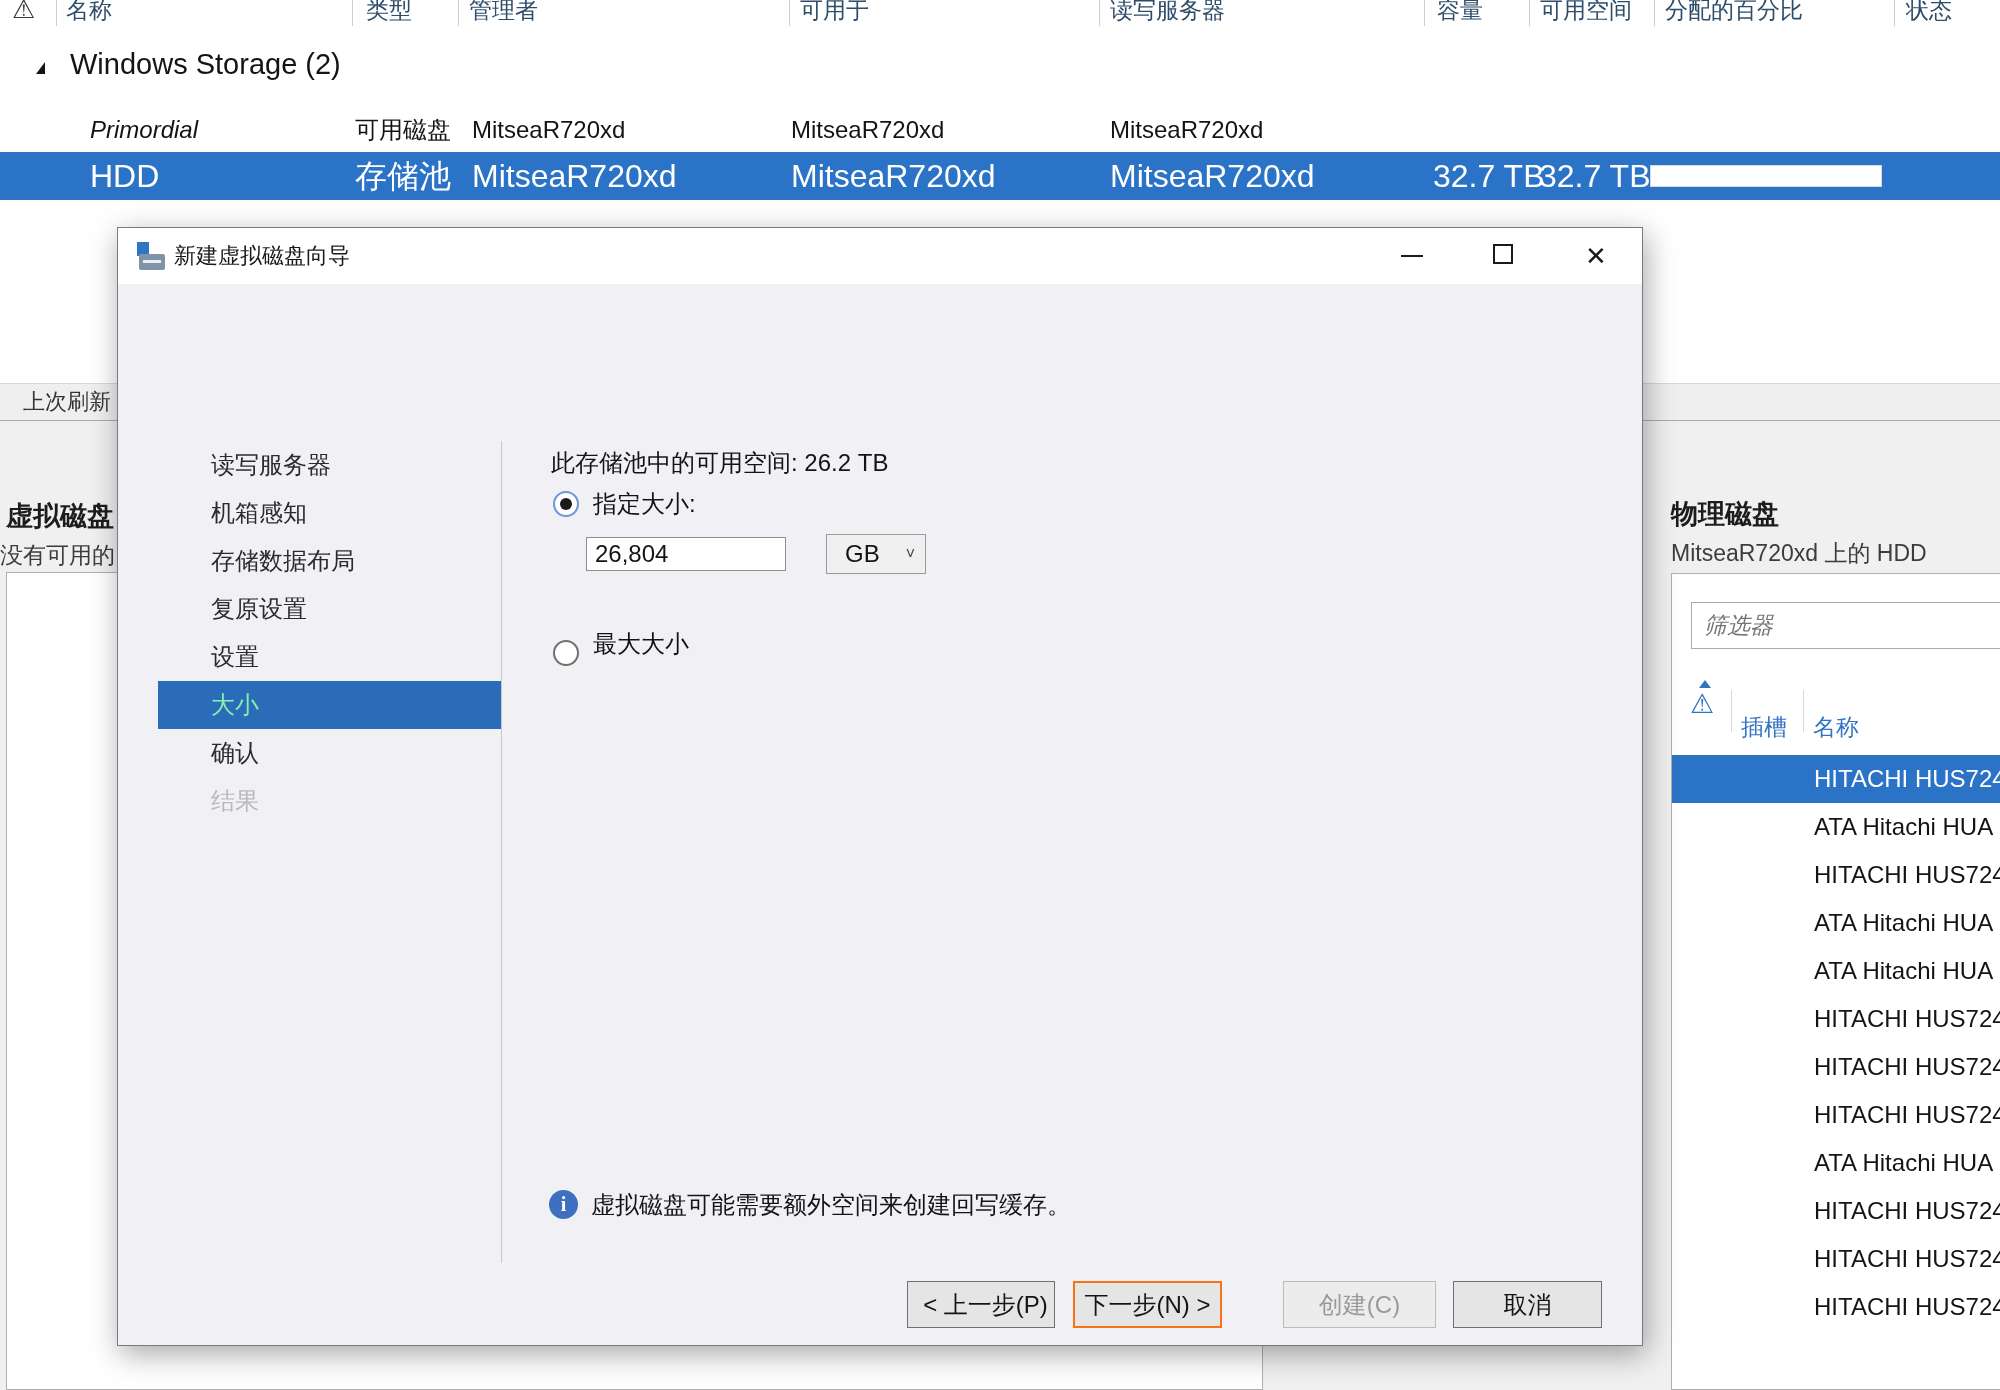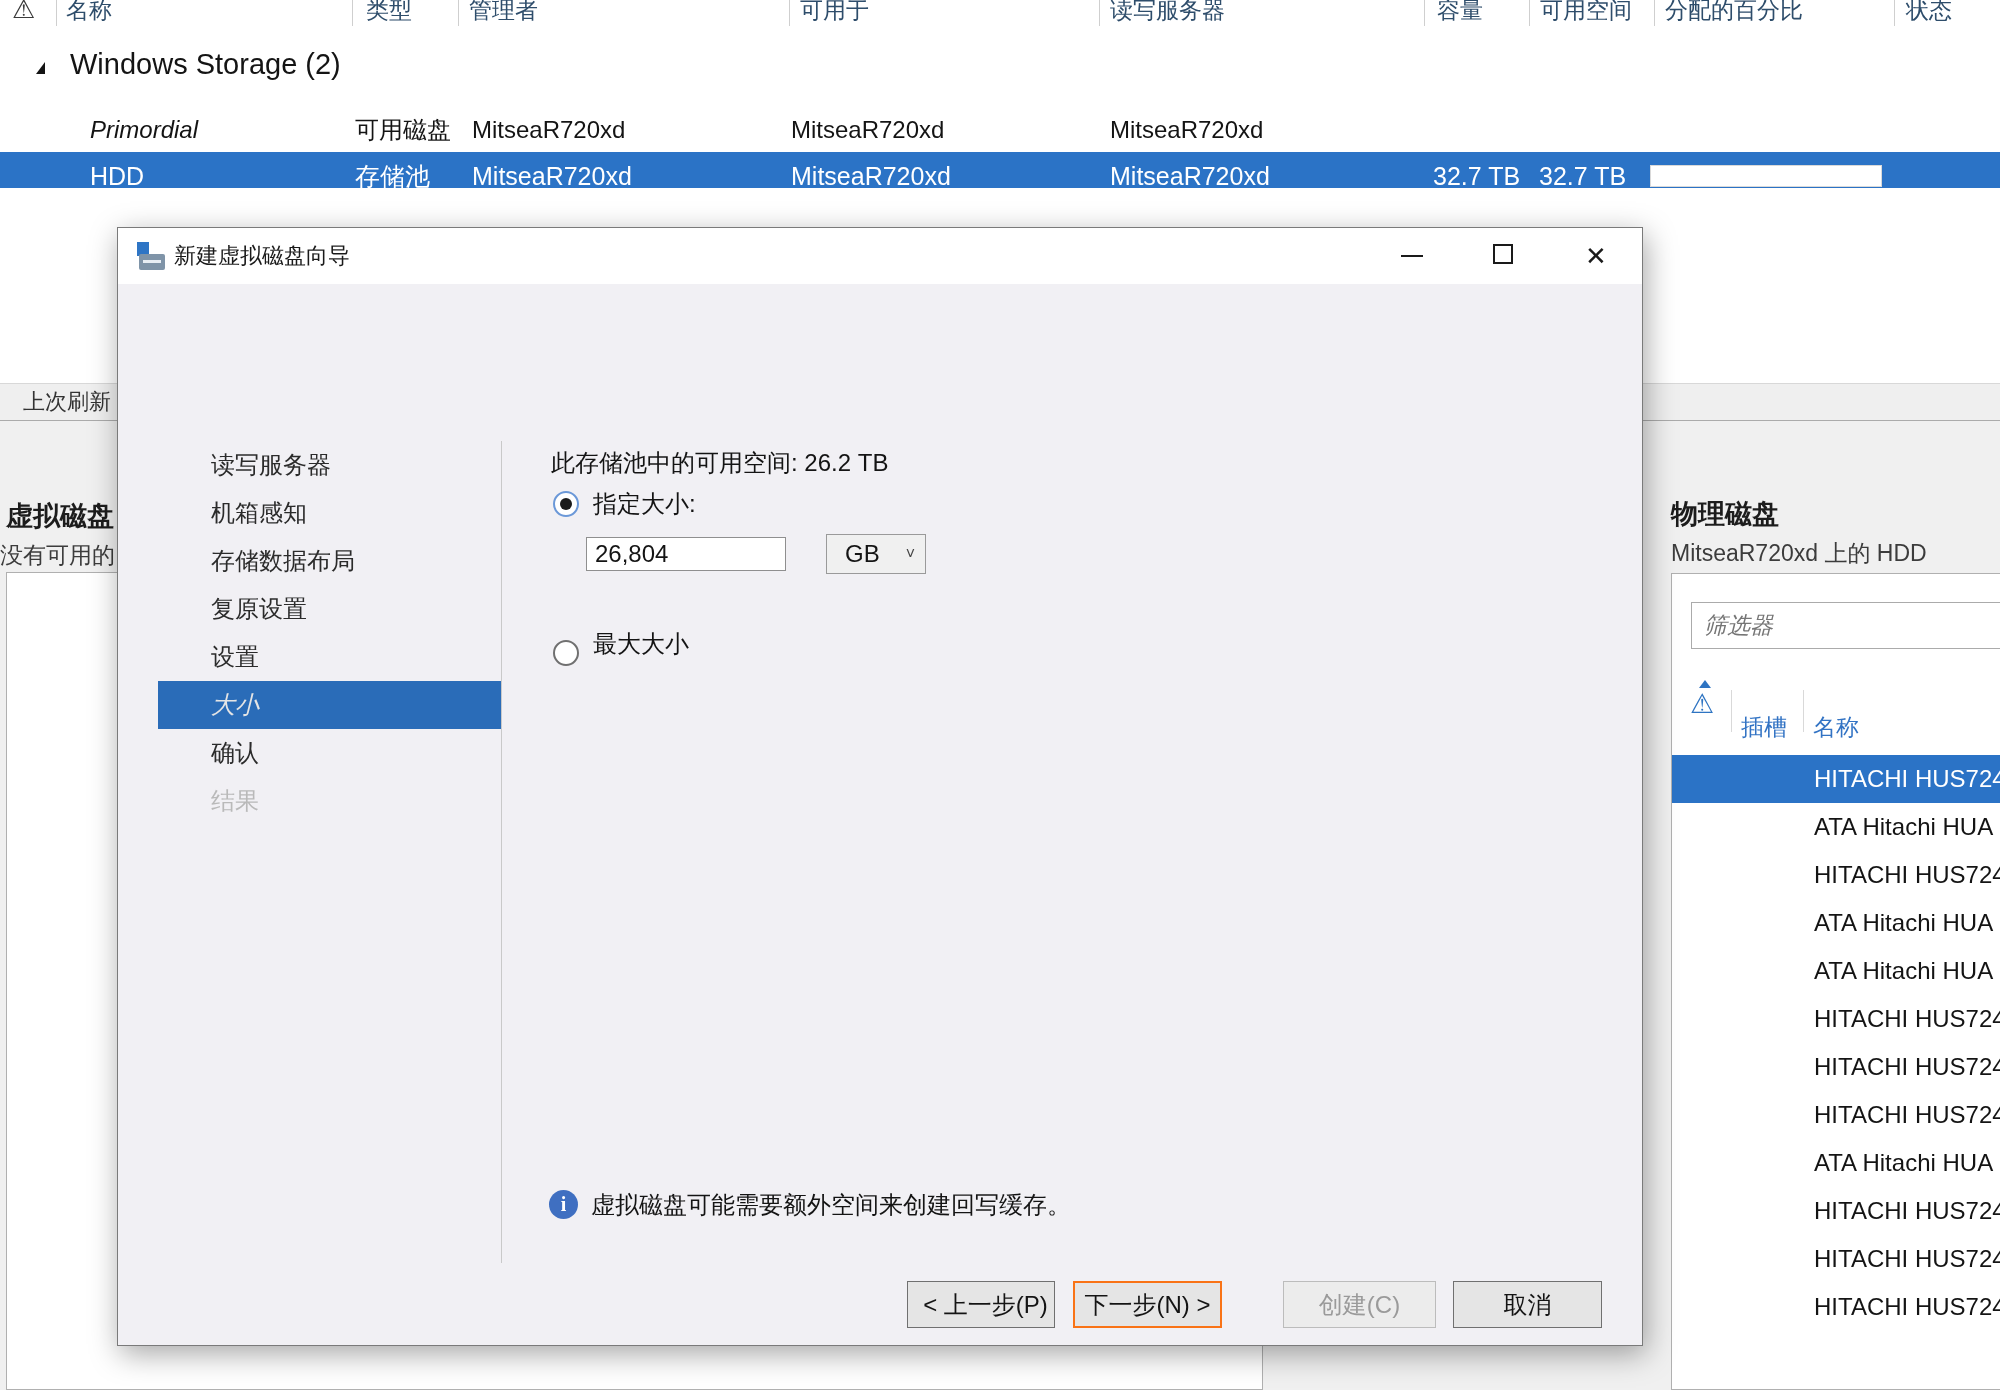--- a/index.html
+++ b/index.html
@@ -9,21 +9,21 @@
   
   .grid-header{position:absolute;left:0;top:0;width:2000px;height:26px;}
   .grid-header .hsep{position:absolute;top:0;width:1px;height:26px;background:#cfcfcf;}
   .hc{position:absolute;top:-4px;height:28px;line-height:28px;font-size:23px;color:#2e4d6b;white-space:nowrap;}
   .hwarn{position:absolute;left:12px;top:-6px;font-size:26px;color:#3a3a3a;}
   .tri-expanded{position:absolute;left:36px;top:62px;width:0;height:0;border-left:9px solid transparent;border-bottom:12px solid #141414;}
   .group-title{position:absolute;left:70px;top:48px;font-size:29px;color:#141414;white-space:nowrap;}
   .trow{position:absolute;left:0;width:2000px;white-space:nowrap;margin-top:18px;}
   .trow span{position:absolute;white-space:nowrap;}
   .row-primordial{top:92px;height:40px;line-height:40px;font-size:24px;color:#141414;}
-  .row-hdd{top:134px;height:36px;line-height:48px;font-size:25px;background:#2b73c6;color:#ffffff;}
+  .row-hdd{top:134px;height:48px;line-height:48px;font-size:32px;background:#2b73c6;color:#ffffff;}
   .c-name{left:90px;} .c-type{left:355px;} .c-mgr{left:472px;} .c-avail{left:791px;} .c-rw{left:1110px;}
   .c-cap{left:1433px;} .c-free{left:1539px;}
   .italic{font-style:italic;}
   .alloc-bar{position:absolute;left:1650px;top:13px;width:232px;height:22px;background:#ffffff;border:1px solid #d9d9d9;}
 
   .refresh-band{position:absolute;left:0;top:383px;width:2000px;height:38px;background:#efefef;border-top:1px solid #d8d8d8;border-bottom:1px solid #ababab;}
   .refresh-band .lbl{position:absolute;left:23px;top:0;height:36px;line-height:36px;font-size:22px;color:#333333;white-space:nowrap;}
   .below-bg{position:absolute;left:0;top:421px;width:2000px;height:969px;background:#f0f0f0;}
 
   
@@ -56,21 +56,21 @@
   .winbtn{position:absolute;top:8px;width:44px;height:40px;text-align:center;cursor:default;}
   .wb-min{left:1272px;} .wb-max{left:1364px;} .wb-close{left:1456px;}
   .glyph-min{position:absolute;left:11px;top:19px;width:22px;height:2px;background:#1a1a1a;}
   .glyph-max{position:absolute;left:11px;top:8px;width:20px;height:20px;border:2px solid #1a1a1a;background:transparent;}
   .glyph-close{font-size:26px;line-height:40px;color:#1a1a1a;}
 
   .wiz-heading{position:absolute;left:36px;top:86px;font-size:41px;font-weight:normal;color:#2f73a3;white-space:nowrap;margin:0;}
 
   .steps{position:absolute;left:0;top:213px;width:383px;}
   .step{position:relative;height:48px;line-height:48px;padding-left:93px;font-size:24px;color:#2b2b2b;white-space:nowrap;cursor:default;}
-  .step--selected{background:#2a6cb8;color:#e5e5e5;margin-left:40px;padding-left:53px;font-style:italic;}
+  .step--selected{background:#2a6cb8;color:#86efac;margin-left:40px;padding-left:53px;}
   .step--disabled{color:#b9b9b9;}
   .vdivider{position:absolute;left:383px;top:213px;width:1px;height:822px;background:#c9c9c9;}
 
   .free-space{position:absolute;left:433px;top:220px;font-size:24px;color:#141414;line-height:30px;white-space:nowrap;}
   .radio{position:absolute;width:26px;height:26px;border-radius:50%;background:#ffffff;}
   .radio.sel{left:435px;top:263px;border:2px solid #6b98d8;}
   .radio.sel .dot{position:absolute;left:5px;top:5px;width:12px;height:12px;border-radius:50%;background:#1a1a1a;}
   .radio.unsel{left:435px;top:412px;border:2px solid #707070;}
   .radio-label{position:absolute;font-size:24px;color:#141414;white-space:nowrap;}
   .rl1{left:475px;top:262px;line-height:28px;}

